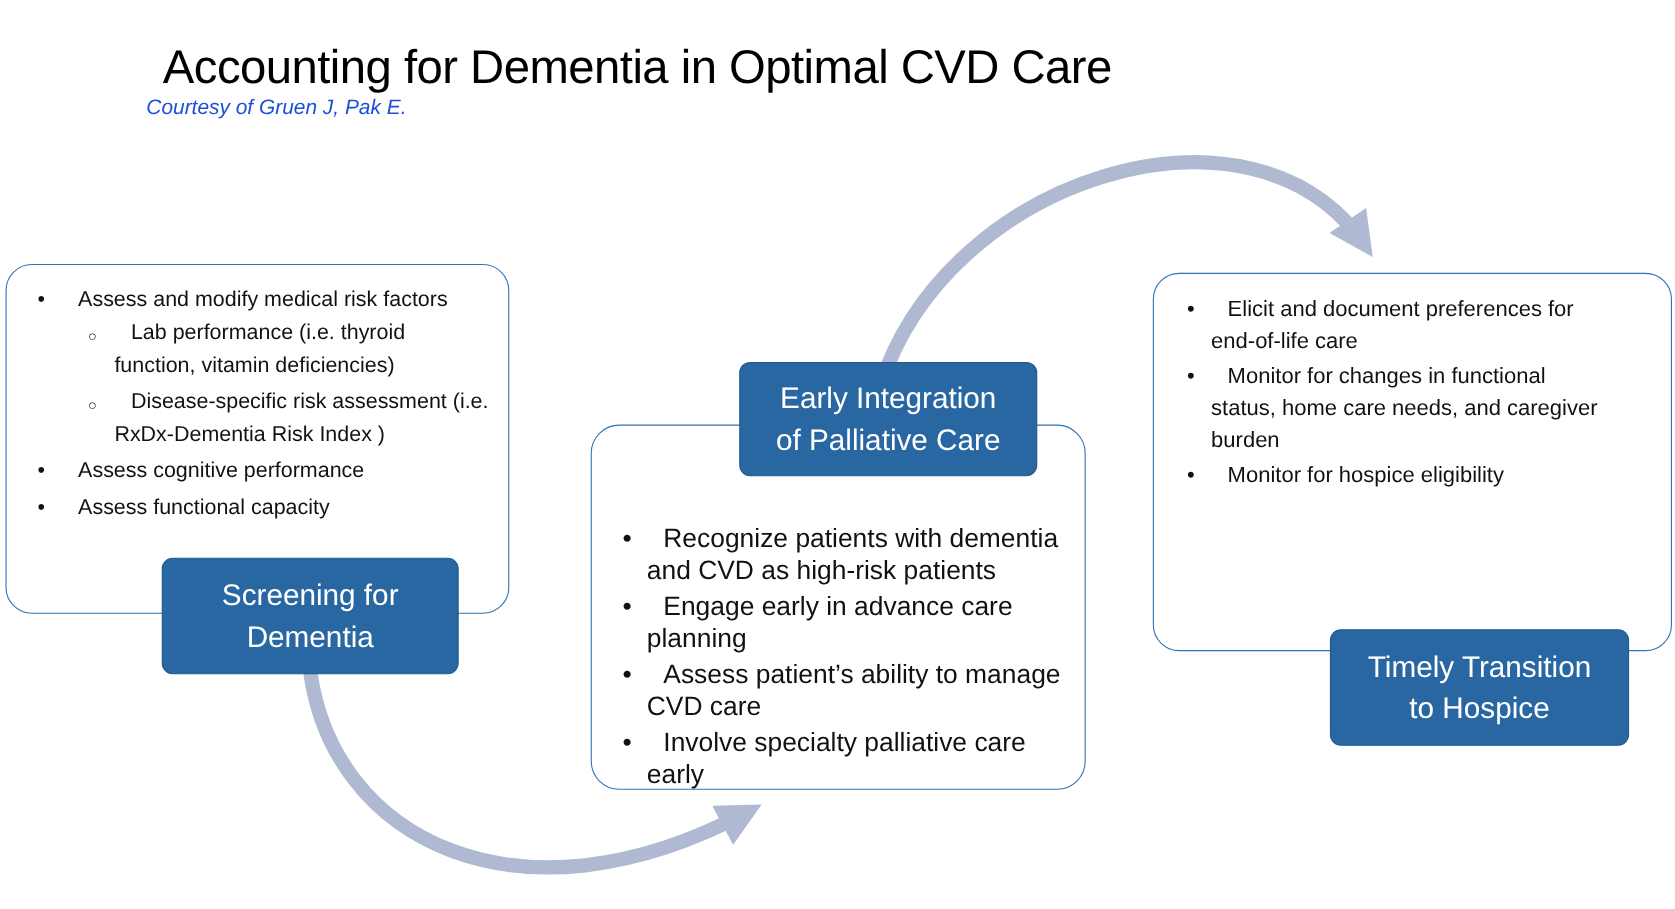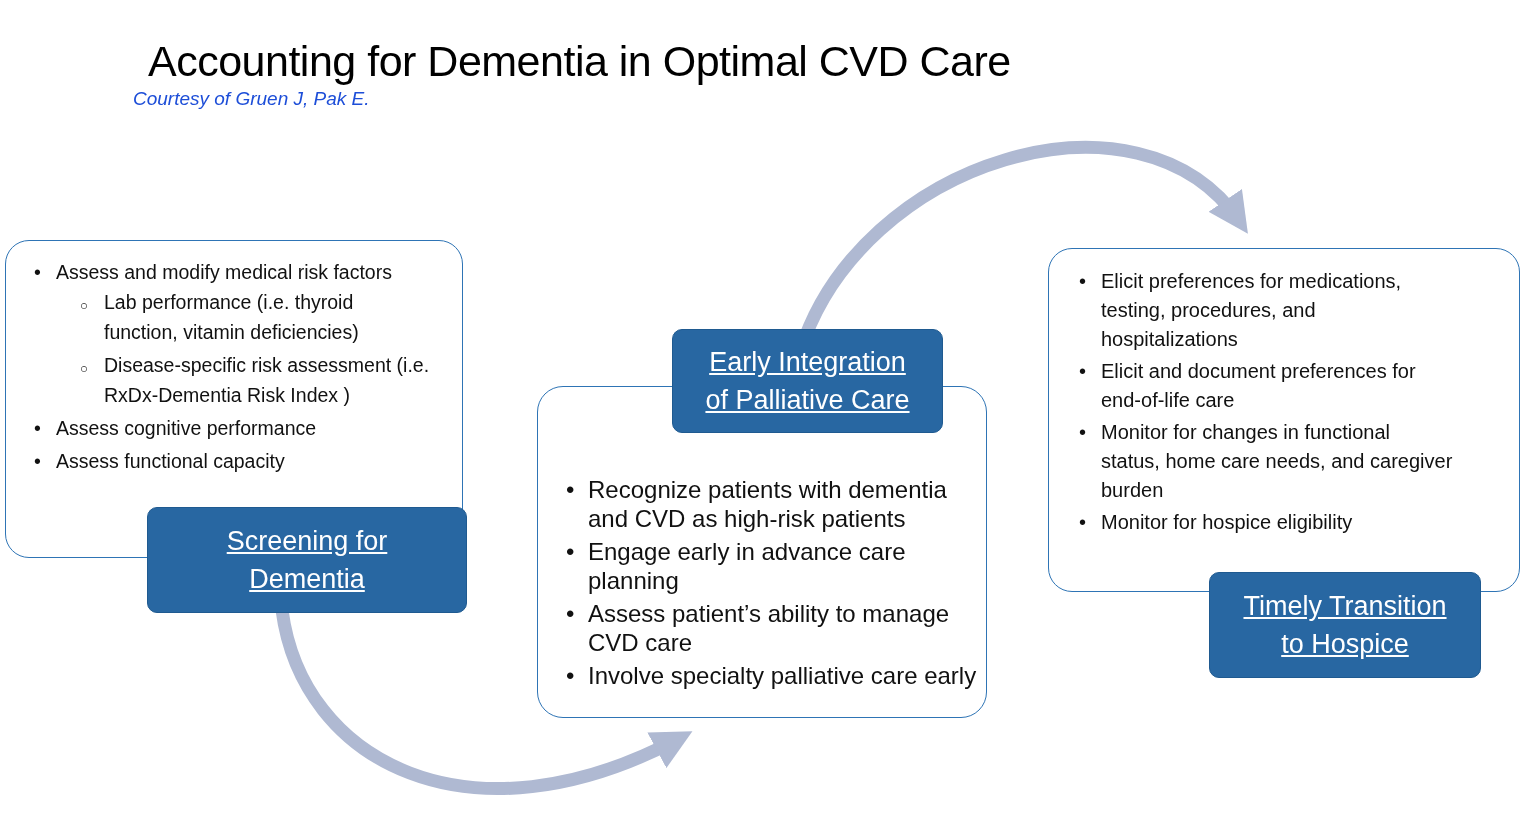--- a/index.html
+++ b/index.html
@@ -40,21 +40,21 @@
     content:"\2022";
     position:absolute;left:4px;top:0;
     font-size:1em;
   }
   .panel ul.sub{margin-left:22px;margin-top:0;}
   .panel ul.sub li::before{
     content:"\25CB";
     font-size:0.68em;
     top:4px;left:2px;
   }
-  .bt{white-space:pre-line;}
+  .bt{white-space:pre-line;margin-left:15px;}
   .panel-1{
     left:5px;top:240px;width:458px;height:318px;
     border-radius:24px;
     padding:16px 6px 0 24px;
     font-size:19.5px;line-height:30px;
   }
   .panel-2{
     left:537px;top:386px;width:450px;height:332px;
     border-radius:26px;
     padding:88px 6px 16px 24px;
@@ -72,23 +72,22 @@
     background:#2867A2;
     border:1px solid #1F5A90;
     border-radius:10px;
     color:#ffffff;
     display:flex;align-items:center;justify-content:center;
     text-align:center;
     font-size:27px;line-height:1.42;
     white-space:pre-line;
     z-index:3;
     box-sizing:border-box;
-    text-decoration:underline;
   }
-  .label-1{left:147px;top:507px;width:320px;height:106px;}
+  .label-1{left:147px;top:507px;width:270px;height:106px;}
   .label-2{left:672px;top:329px;width:271px;height:104px;}
   .label-3{left:1209px;top:572px;width:272px;height:106px;}
   .arrows{
     position:absolute;left:0;top:0;width:1523px;height:826px;
     z-index:2;pointer-events:none;
   }
 </style>
 </head>
 <body>
 
@@ -150,25 +149,20 @@
         <span class="bt">Involve specialty palliative care early</span>
       </li>
     </ul>
   </div>
   <div class="stage-label label-2">Early Integration
 of Palliative Care</div>
 
   <div class="panel panel-3">
     <ul>
       <li>
-        <span class="bt">Elicit preferences for medications,
-testing, procedures, and
-hospitalizations</span>
-      </li>
-      <li>
         <span class="bt">Elicit and document preferences for
 end-of-life care</span>
       </li>
       <li>
         <span class="bt">Monitor for changes in functional
 status, home care needs, and caregiver
 burden</span>
       </li>
       <li>
         <span class="bt">Monitor for hospice eligibility</span>

